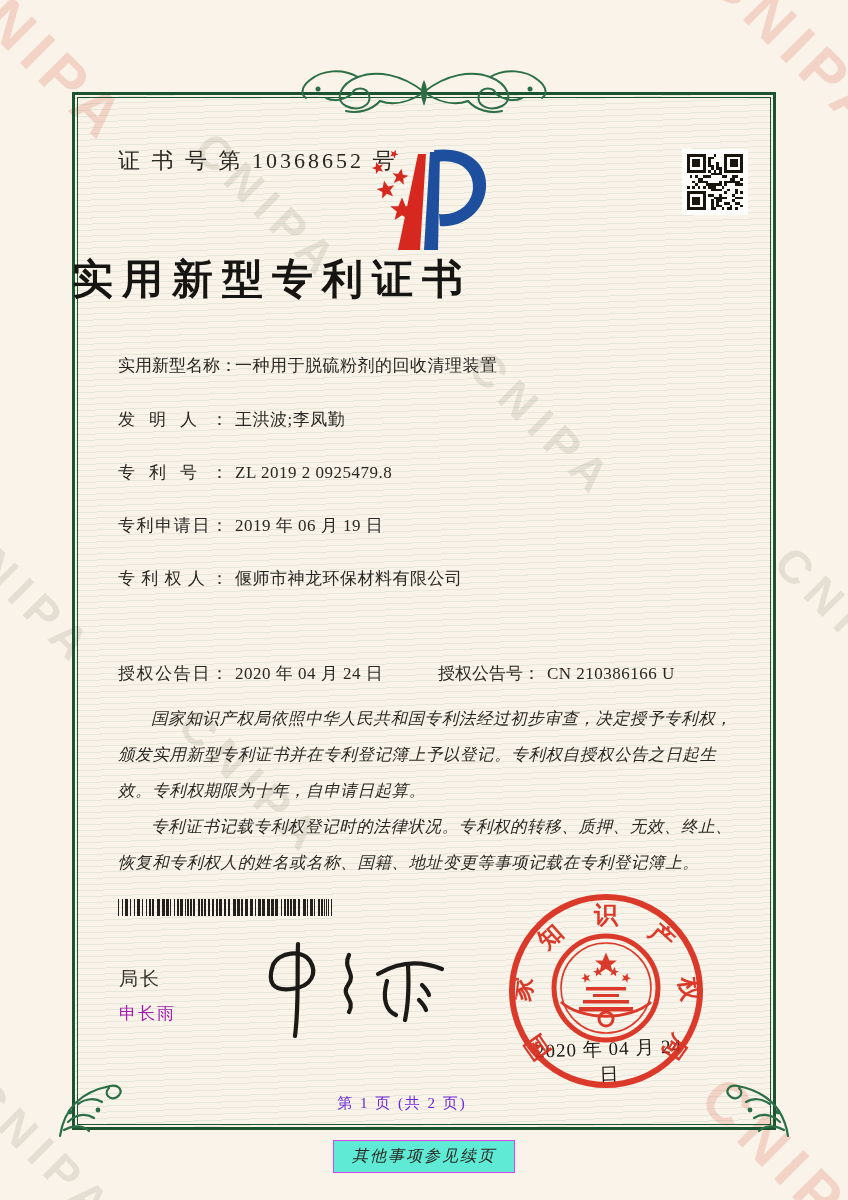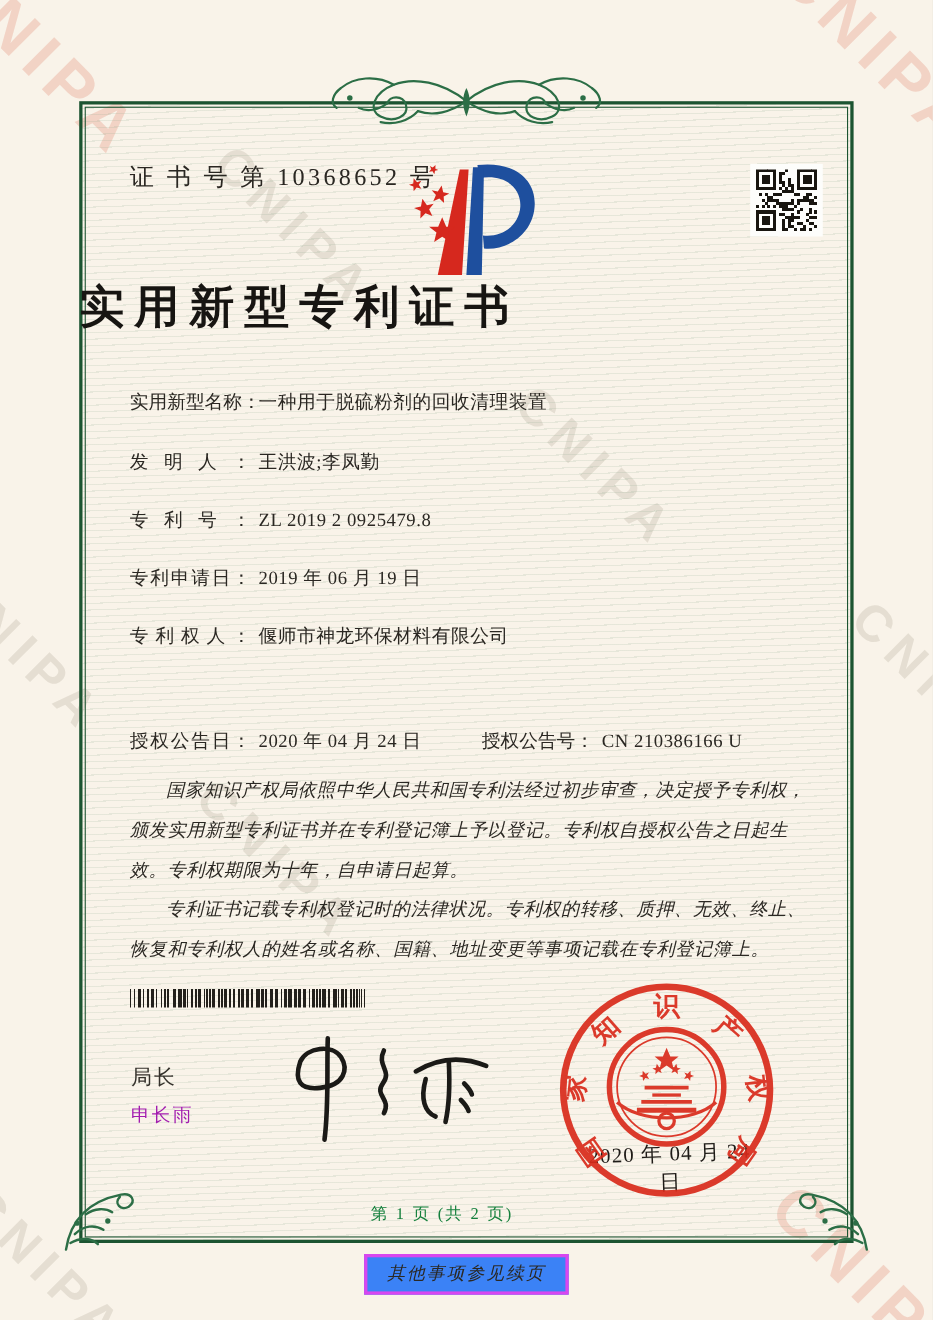--- a/index.html
+++ b/index.html
@@ -58,24 +58,24 @@
   .sig-hand  { position:absolute; left:252px; top:938px; }
   .sig-hand path { stroke:#1b1a17; stroke-width:4.2; fill:none; stroke-linecap:round; stroke-linejoin:round; }
   
   .seal-date {
     position:absolute; left:524px; top:1036px; width:170px; text-align:center;
     font-size:19px; color:#1e1b17; letter-spacing:1px; transform:rotate(-2deg); z-index:4;
   }
   .seal { position:absolute; left:506px; top:891px; width:200px; height:200px; z-index:5; opacity:0.92; }
   .seal .seal-char { font-size:24px; font-weight:bold; fill:#d92b1b; text-anchor:middle; font-family:"Liberation Serif","DejaVu Serif",serif; }
   
-  .page-info { position:absolute; left:72px; top:1094px; width:660px; text-align:center; font-size:15px; letter-spacing:2px; color:#15803d; }
+  .page-info { position:absolute; left:72px; top:1094px; width:660px; text-align:center; font-size:15px; letter-spacing:2px; color:#6d28d9; }
   .cont-note {
     position:absolute; left:424px; top:1140px; transform:translateX(-50%);
-    background:#3b82f6; border:3px solid #d946ef; padding:5px 18px;
+    background:#5eead4; border:1px solid #d946ef; padding:5px 18px;
     font-size:16px; font-style:italic; letter-spacing:2px; color:#2b2823; white-space:nowrap;
   }
 </style>
 </head>
 <body>
 
 <div class="page">
 
   <span class="wm pink" style="left:38px;  top:52px;">CNIPA</span>
   <span class="wm pink" style="left:798px; top:46px;">CNIPA</span>

